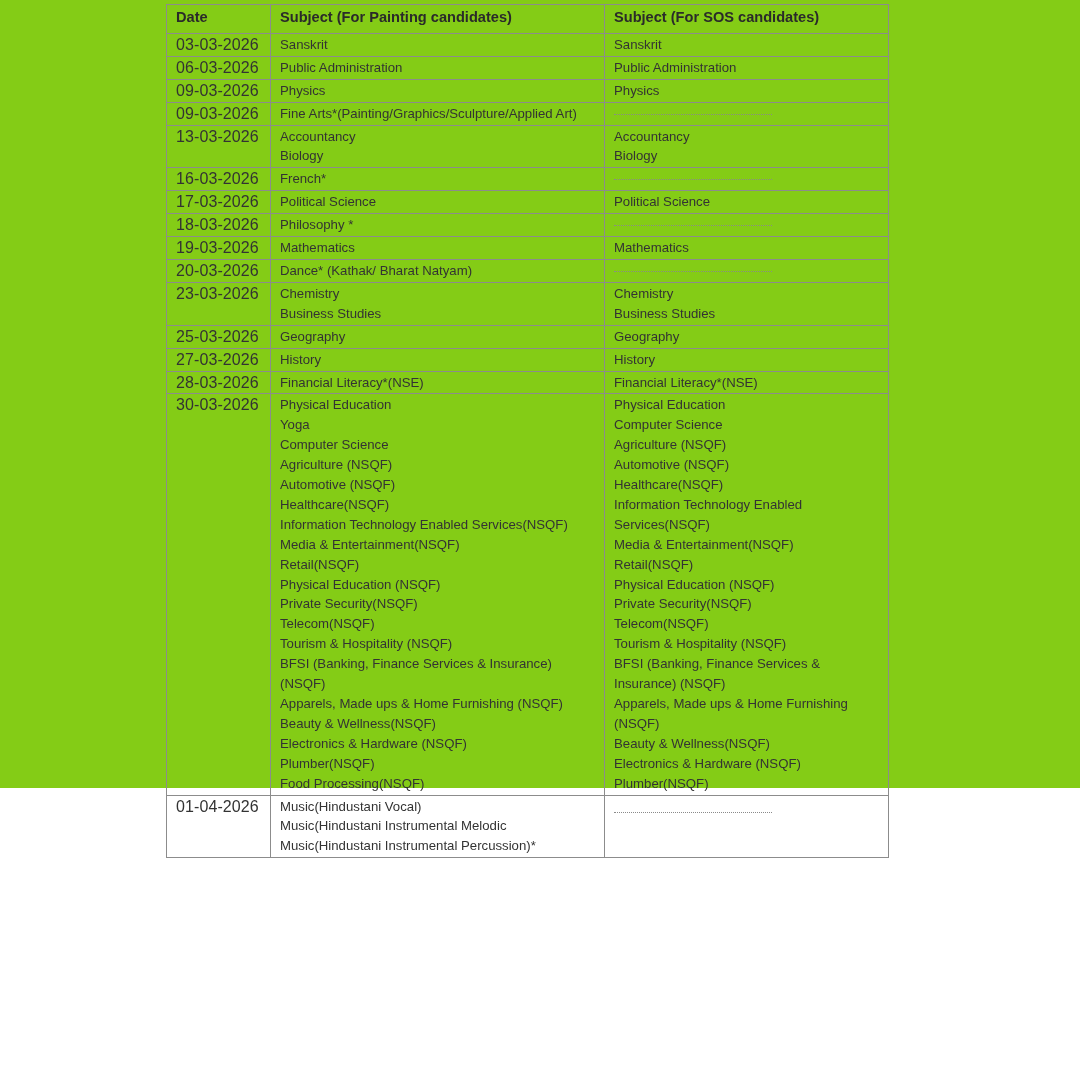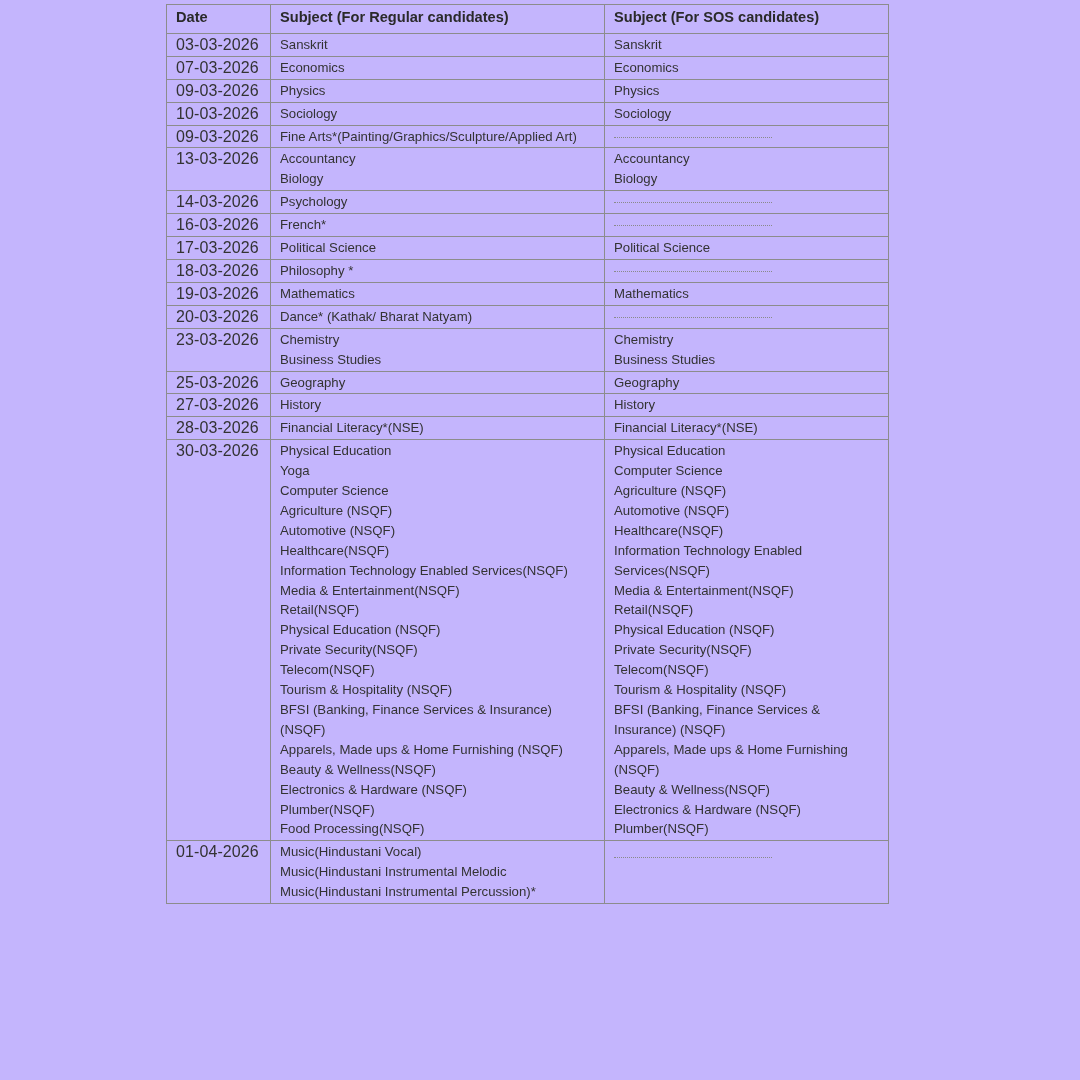--- a/index.html
+++ b/index.html
@@ -4,22 +4,22 @@
 <style>
   html, body { margin: 0; padding: 0; }
   body {
     width: 1080px; height: 1080px; overflow: hidden;
     background: #ffffff;
     font-family: "Liberation Sans", sans-serif;
     color: #2a2a2a;
     position: relative;
   }
   .sheet {
-    position: absolute; left: 0; top: 0; width: 1080px; height: 1080px;
-    background: #c4b5fd;
+    position: absolute; left: 0; top: 0; width: 1080px; height: 788px;
+    background: #84cc16;
   }
   table.schedule {
     position: absolute; left: 166px; top: 4px;
     width: 722px;
     border-collapse: collapse;
     table-layout: fixed;
     font-size: 13.2px;
     line-height: 19.9px;
   }
   table.schedule td, table.schedule th {
@@ -54,88 +54,70 @@
 <div class="sheet">
   <table class="schedule">
     <colgroup>
       <col class="c-date">
         <col class="c-reg">
         <col class="c-sos">
     </colgroup>
     <thead>
       <tr>
         <th>Date</th>
-        <th>Subject (For Regular candidates)</th>
+        <th>Subject (For Painting candidates)</th>
         <th>Subject (For SOS candidates)</th>
       </tr>
     </thead>
     <tbody id="schedule-body">
         <tr>
           <td class="date-cell">03-03-2026</td>
           <td>
             <span class="subj">Sanskrit</span>
           </td>
           <td>
             <span class="subj">Sanskrit</span>
           </td>
         </tr>
         <tr>
-          <td class="date-cell">07-03-2026</td>
-          <td>
-            <span class="subj">Economics</span>
-          </td>
-          <td>
-            <span class="subj">Economics</span>
+          <td class="date-cell">06-03-2026</td>
+          <td>
+            <span class="subj">Public Administration</span>
+          </td>
+          <td>
+            <span class="subj">Public Administration</span>
           </td>
         </tr>
         <tr>
           <td class="date-cell">09-03-2026</td>
           <td>
             <span class="subj">Physics</span>
           </td>
           <td>
             <span class="subj">Physics</span>
-          </td>
-        </tr>
-        <tr>
-          <td class="date-cell">10-03-2026</td>
-          <td>
-            <span class="subj">Sociology</span>
-          </td>
-          <td>
-            <span class="subj">Sociology</span>
           </td>
         </tr>
         <tr>
           <td class="date-cell">09-03-2026</td>
           <td>
             <span class="subj">Fine Arts*(Painting/Graphics/Sculpture/Applied Art)</span>
           </td>
           <td>
             <span class="dots"></span>
           </td>
         </tr>
         <tr>
           <td class="date-cell">13-03-2026</td>
           <td>
             <span class="subj">Accountancy</span>
             <span class="subj">Biology</span>
           </td>
           <td>
             <span class="subj">Accountancy</span>
             <span class="subj">Biology</span>
-          </td>
-        </tr>
-        <tr>
-          <td class="date-cell">14-03-2026</td>
-          <td>
-            <span class="subj">Psychology</span>
-          </td>
-          <td>
-            <span class="dots"></span>
           </td>
         </tr>
         <tr>
           <td class="date-cell">16-03-2026</td>
           <td>
             <span class="subj">French*</span>
           </td>
           <td>
             <span class="dots"></span>
           </td>

